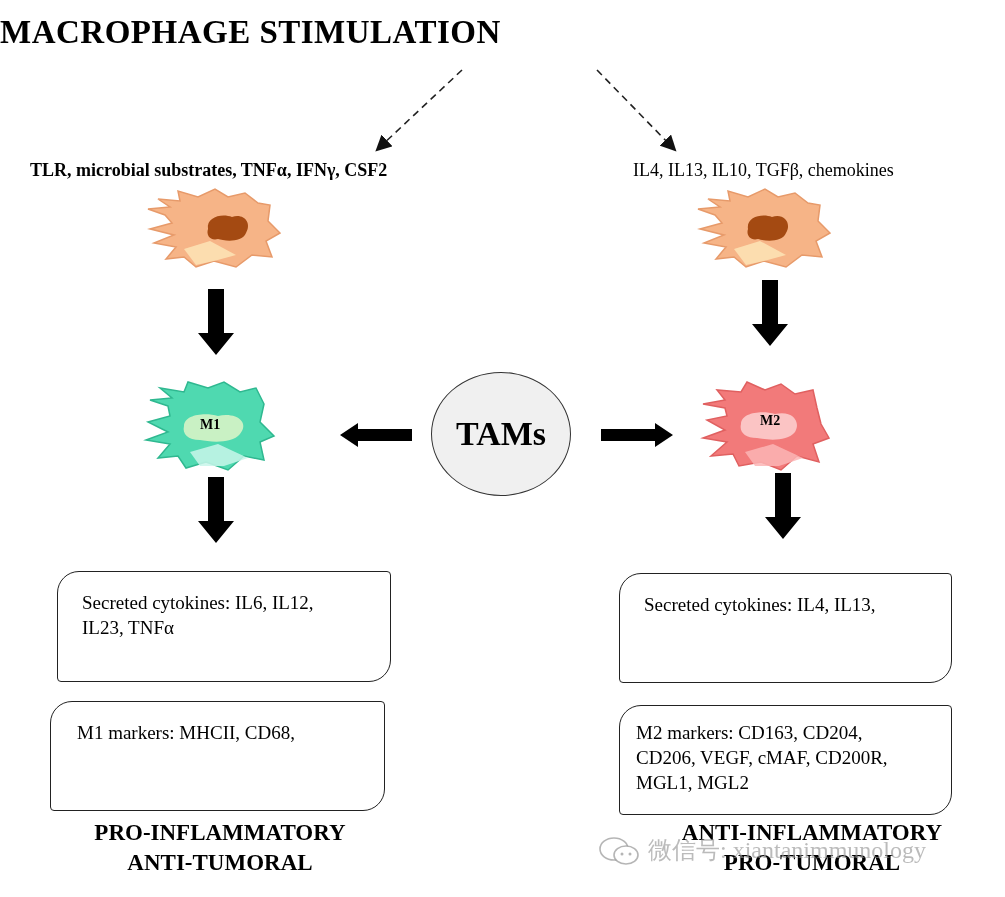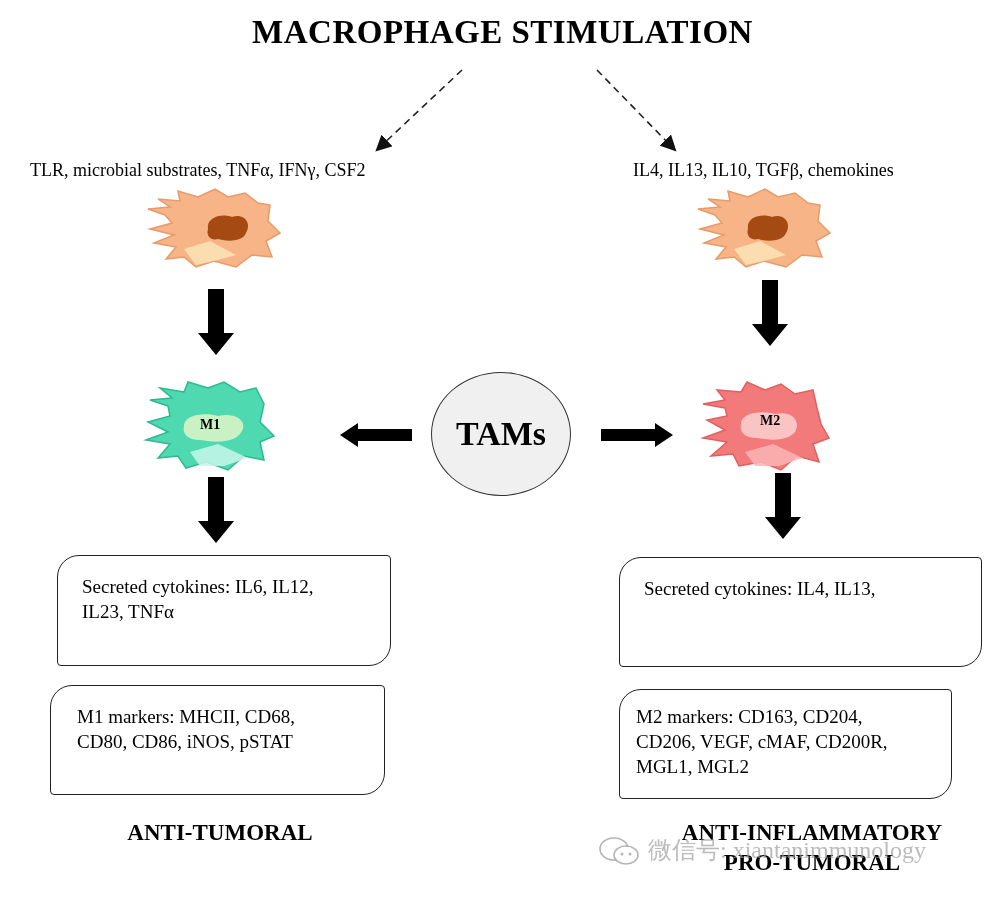--- a/index.html
+++ b/index.html
@@ -1,23 +1,23 @@
 <!DOCTYPE html>
 <html><head>
 <meta charset="utf-8">
 <style>
   html, body { margin:0; padding:0; background:#ffffff; }
   body { width:1005px; height:897px; position:relative; overflow:hidden;
          font-family:"Liberation Serif", serif; color:#000; }
   .abs { position:absolute; }
-  .title { left:0; width:1005px; top:14px; text-align:center; font-size:33px; font-weight:bold; letter-spacing:0.5px; }
+  .title { left:0; width:1005px; top:14px; text-align:left; font-size:33px; font-weight:bold; letter-spacing:0.5px; }
   .stim { font-size:18px; top:160px; white-space:nowrap; }
   .box { position:absolute; border:1.5px solid #222; background:#fff;
          border-radius:22px 4px 22px 4px; box-sizing:border-box;
-         font-size:19px; line-height:25px; padding:18px 24px 0 24px; }
+         font-size:19px; line-height:25px; padding:18px 24px 0 24px;margin-top:16px; }
   .outcome { position:absolute; font-size:23px; font-weight:bold; text-align:center; line-height:30px; }
   .tams { position:absolute; left:431px; top:372px; width:140px; height:124px; border-radius:50%;
           border:1.5px solid #333; background:#f0f0f0; display:flex; align-items:center; justify-content:center;
           font-size:34px; font-weight:bold; box-sizing:border-box;font-family:Liberation Serif, serif; }
   .cell-label { font-size:14px; font-weight:bold; font-family:"Liberation Serif", serif; }
   .watermark { position:absolute; left:598px; top:834px; font-family:Liberation Serif, serif; font-size:24px;
                color:rgba(150,150,150,0.65); white-space:nowrap; }
   svg { position:absolute; overflow:visible; }
 </style>
 </head>
@@ -28,21 +28,21 @@
 <svg style="left:0;top:0;" width="1005" height="200">
   <defs>
     <marker id="ah" markerWidth="10" markerHeight="10" refX="6" refY="5" orient="auto">
       <path d="M0,0 L10,5 L0,10 Z" fill="#111"></path>
     </marker>
   </defs>
   <line x1="462" y1="70" x2="380" y2="147" stroke="#222" stroke-width="1.6" stroke-dasharray="7,5" marker-end="url(#ah)"></line>
   <line x1="597" y1="70" x2="672" y2="147" stroke="#222" stroke-width="1.6" stroke-dasharray="7,5" marker-end="url(#ah)"></line>
 </svg>
 
-<div class="abs stim" style="left:30px;">TLR, microbial  substrates, TNFα, IFNγ, CSF2</div>
+<div class="abs stim" style="left:30px;font-weight:bold;">TLR, microbial  substrates, TNFα, IFNγ, CSF2</div>
 <div class="abs stim" style="left:633px;">IL4, IL13, IL10, TGFβ, chemokines</div>
 
 <svg style="left:140px;top:185px;" width="150" height="85" viewBox="0 0 150 85">
   <path d="M25,30 L8,24 L30,22 L18,14 L40,16 L38,6 L58,12 L75,4 L88,12 L105,8 L118,18 L130,20 L128,36 L140,48 L126,56 L132,72 L112,70 L96,82 L74,76 L56,82 L44,72 L26,74 L36,62 L14,58 L34,50 L10,44 L32,38 Z" fill="#f6b487" stroke="#e79a6a" stroke-width="1.5"></path>
   <path d="M44,64 L70,56 L96,70 L74,76 L56,80 Z" fill="#fde1b4" opacity="0.9"></path>
   <path d="M68,44 C66,32 82,28 92,32 C104,28 112,38 106,48 C102,58 84,56 78,54 C70,56 66,50 68,44 Z" fill="#a44a12"></path>
 </svg>
 
 <svg style="left:690px;top:185px;" width="150" height="85" viewBox="0 0 150 85">
   <path d="M25,30 L8,24 L30,22 L18,14 L40,16 L38,6 L58,12 L75,4 L88,12 L105,8 L118,18 L130,20 L128,36 L140,48 L126,56 L132,72 L112,70 L96,82 L74,76 L56,82 L44,72 L26,74 L36,62 L14,58 L34,50 L10,44 L32,38 Z" fill="#f6b487" stroke="#e79a6a" stroke-width="1.5"></path>
@@ -91,33 +91,33 @@
 <svg style="left:763px;top:473px;" width="40" height="68" viewBox="0 0 40 68">
   <path d="M12,0 L28,0 L28,44 L38,44 L20,66 L2,44 L12,44 Z" fill="#000"></path>
 </svg>
 
 <div class="box" style="left:57px;top:555px;width:334px;height:111px;">
   <div>Secreted cytokines: IL6, IL12,</div>
   <div>IL23,  TNFα</div>
 </div>
 <div class="box" style="left:50px;top:685px;width:335px;height:110px;padding-left:26px;">
   <div>M1 markers: MHCII, CD68,</div>
-  <div>CD80, CD86, iNOS, pSTAT</div>
 </div>
 
-<div class="box" style="left:619px;top:557px;width:363px;height:110px;">
+<div class="box" style="left:619px;top:557px;width:333px;height:110px;">
   <div>Secreted cytokines: IL4, IL13,</div>
 </div>
 <div class="box" style="left:619px;top:689px;width:333px;height:110px;padding-top:14px;padding-left:16px;">
   <div>M2 markers: CD163, CD204,</div>
   <div>CD206, VEGF, cMAF, CD200R,</div>
   <div>MGL1, MGL2</div>
 </div>
 
 <div class="outcome" style="left:40px;width:360px;top:818px;">
+  <div>PRO-INFLAMMATORY</div>
   <div>ANTI-TUMORAL</div>
 </div>
 <div class="outcome" style="left:632px;width:360px;top:818px;">
   <div>ANTI-INFLAMMATORY</div>
   <div>PRO-TUMORAL</div>
 </div>
 
 <div class="watermark">
   <svg style="position:relative;display:inline-block;vertical-align:middle;" width="44" height="34" viewBox="0 0 44 34">
     <ellipse cx="16" cy="14" rx="14" ry="11" fill="none" stroke="rgba(150,150,150,0.7)" stroke-width="1.6"></ellipse>

